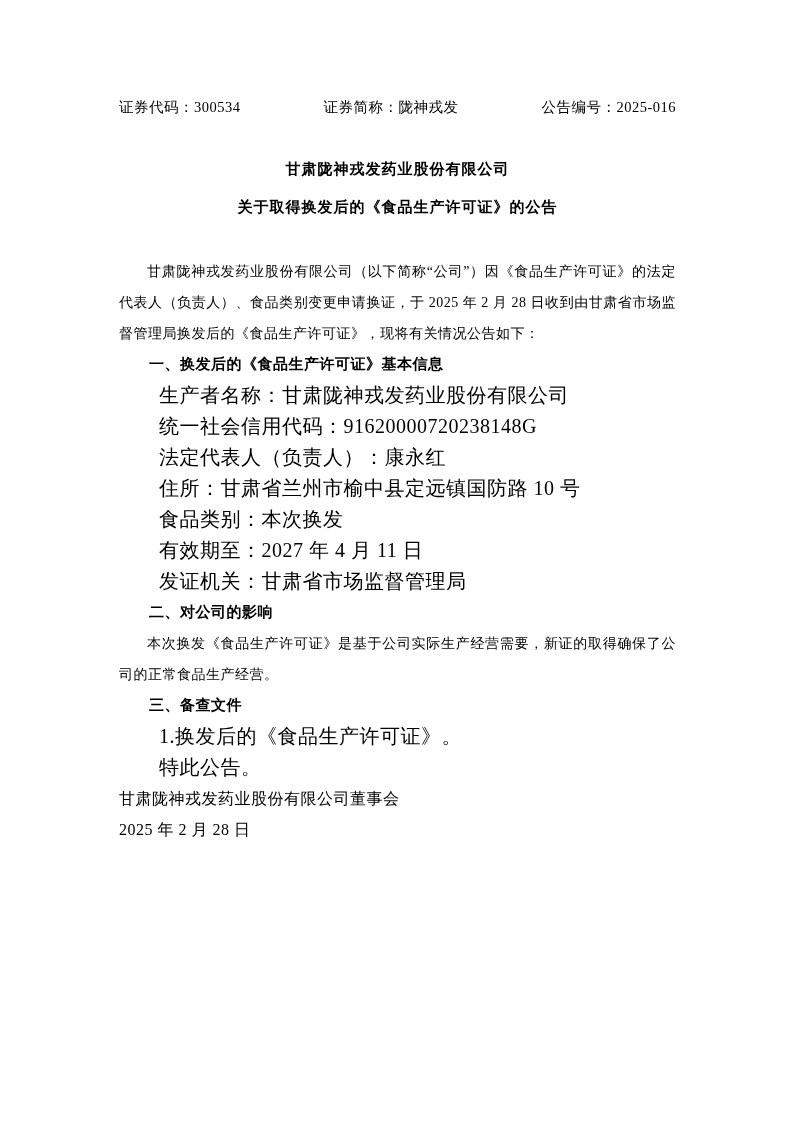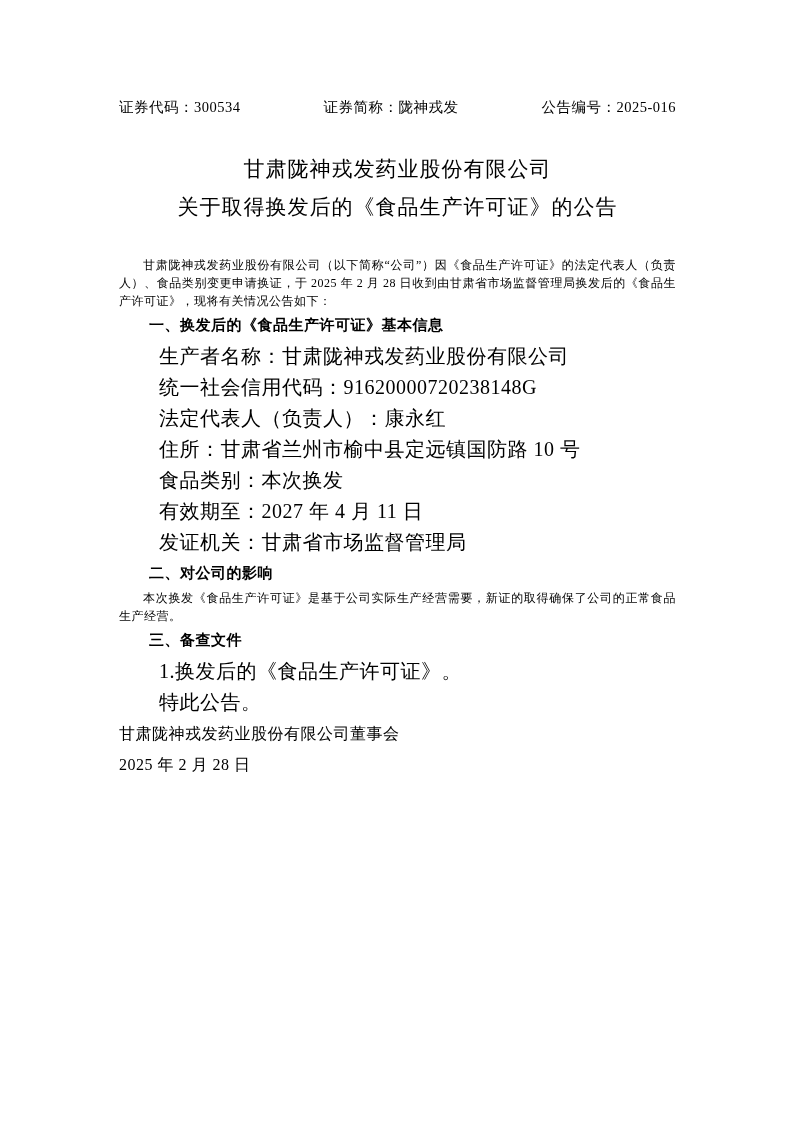--- a/index.html
+++ b/index.html
@@ -19,37 +19,37 @@
   .doc-header {
     display: flex;
     justify-content: space-between;
     font-size: 14.5px;
     line-height: 22px;
     margin-bottom: 32px;
     letter-spacing: 0.5px;
   }
   .doc-title {
     text-align: center;
-    font-size: 21px;
-    font-weight: normal;
+    font-size: 15px;
+    font-weight: bold;
     line-height: 38px;
     letter-spacing: 1px;
   }
   .statement {
     margin-top: 46px;
     font-weight: bold;
     font-size: 15px;
     line-height: 31px;
     text-indent: 2em;
     text-align: justify;
     letter-spacing: 0.5px;
   }
   .para {
-    font-size: 12px;
-    line-height: 18px;
+    font-size: 14px;
+    line-height: 31px;
     text-indent: 2em;
     text-align: justify;
     letter-spacing: 0.5px;
   }
   .intro { margin-top: 30px; }
   .sec-heading {
     font-size: 15px;
     font-weight: bold;
     line-height: 31px;
     text-indent: 2em;

